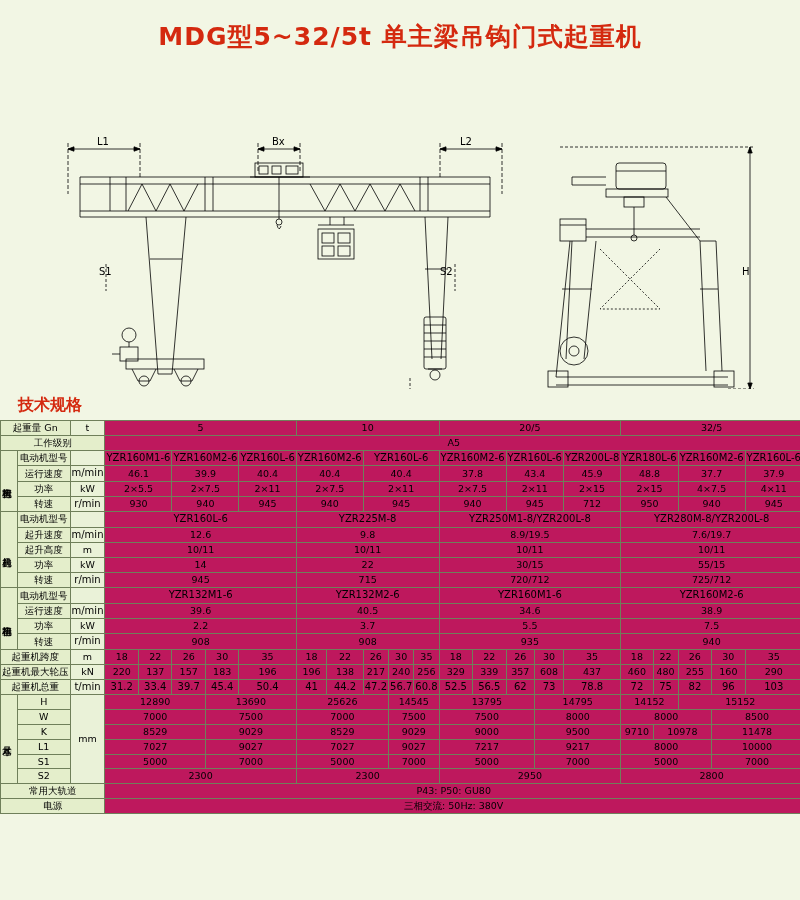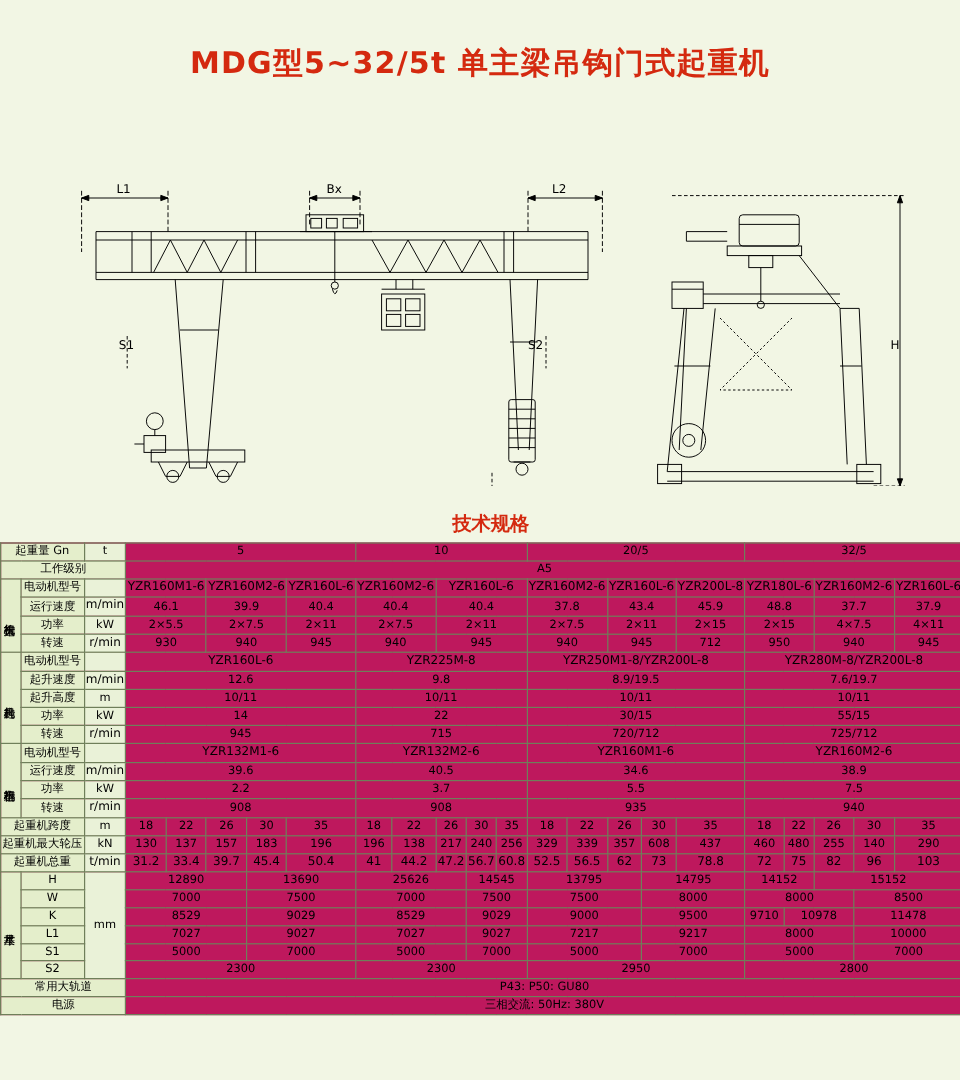--- a/index.html
+++ b/index.html
@@ -3,28 +3,28 @@
 <meta charset="utf-8">
 <style>
   html,body{margin:0;padding:0;}
   body{
     width:800px;height:900px;background:#f2f6e4;
     font-family:"DejaVu Sans","Liberation Sans",sans-serif;
     position:relative;overflow:hidden;
   }
   .title{
     text-align:center;color:#d4290f;font-weight:bold;font-size:25px;
-    letter-spacing:1px;padding-top:36px;
+    letter-spacing:1px;padding-top:20px;
   }
   .diagram{
     position:relative;width:800px;height:330px;margin-top:6px;
   }
   .diagram svg{display:block}
   .sec-title{
-    color:#d4290f;font-weight:bold;font-size:16px;margin:22px 0 4px 18px;text-align:center;
+    color:#d4290f;font-weight:bold;font-size:16px;margin:6px 0 4px 18px;
   }
   table.spec{
     border-collapse:collapse;margin:0 auto;width:774px;
     font-size:9.5px;color:#000;background:#be185d;
   }
   table.spec td,table.spec th{
     border:1px solid #6f7f5a;text-align:center;vertical-align:middle;
     padding:1px 1px;line-height:1.25;white-space:nowrap;
   }
   td.lbl{background:#e4eecb;}
@@ -395,39 +395,39 @@
     <td>35</td>
     <td>18</td>
     <td>22</td>
     <td>26</td>
     <td>30</td>
     <td>35</td>
   </tr>
   <tr>
     <td class="lbl" colspan="3">起重机最大轮压</td>
     <td class="unit">kN</td>
-    <td>130</td>
+    <td>220</td>
     <td>137</td>
     <td>157</td>
     <td>183</td>
     <td>196</td>
     <td>196</td>
     <td>138</td>
     <td>217</td>
     <td>240</td>
     <td>256</td>
     <td>329</td>
     <td>339</td>
     <td>357</td>
     <td>608</td>
     <td>437</td>
     <td>460</td>
     <td>480</td>
     <td>255</td>
-    <td>140</td>
+    <td>160</td>
     <td>290</td>
   </tr>
   <tr>
     <td class="lbl" colspan="3">起重机总重</td>
     <td class="unit tiny">t/min</td>
     <td class="tiny">31.2</td>
     <td class="tiny">33.4</td>
     <td class="tiny">39.7</td>
     <td class="tiny">45.4</td>
     <td class="tiny">50.4</td>

